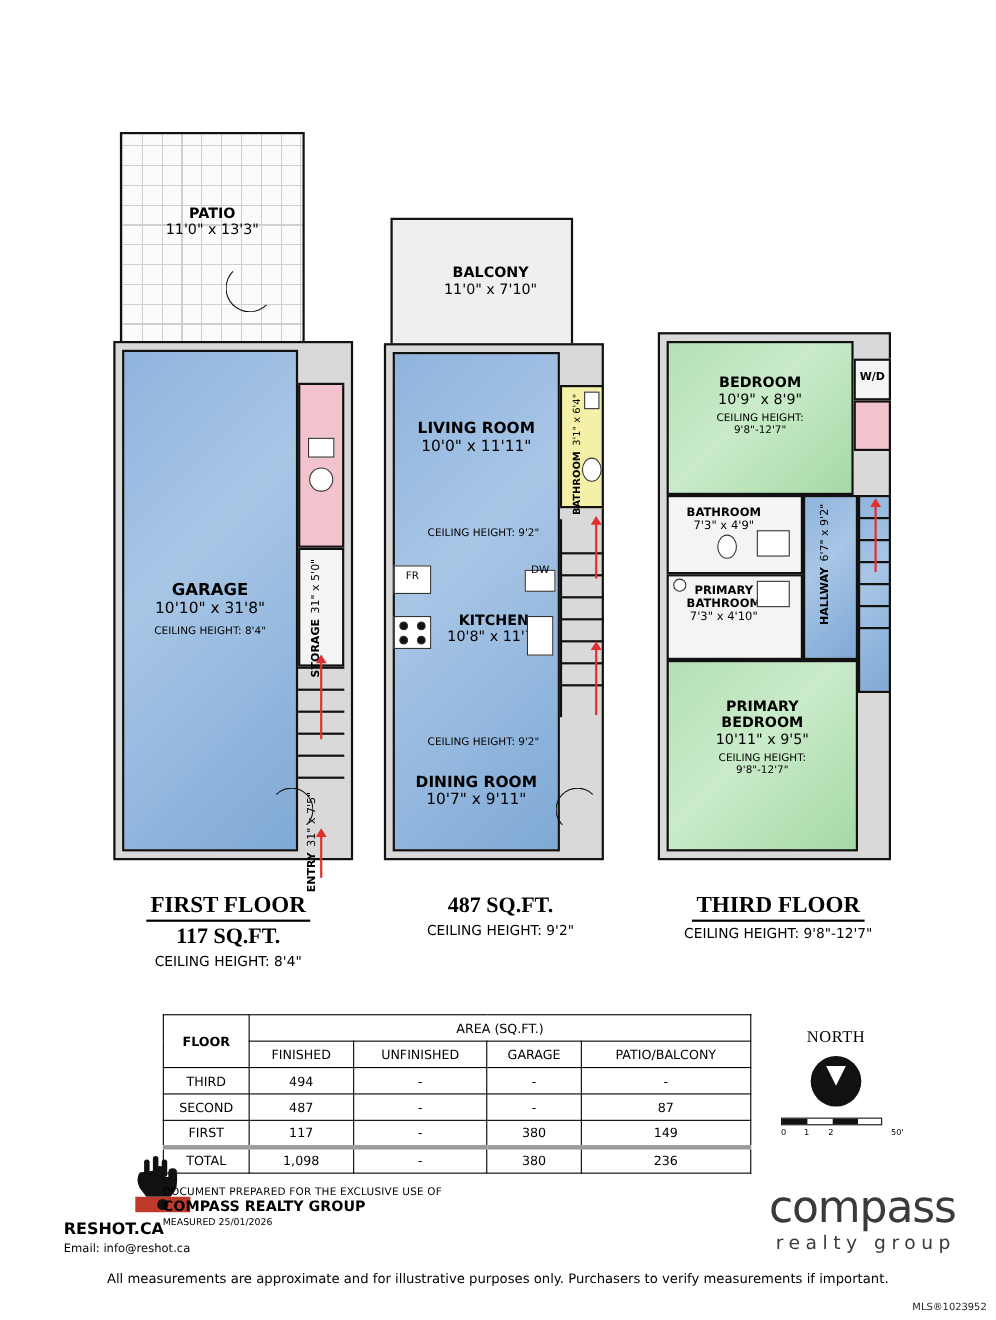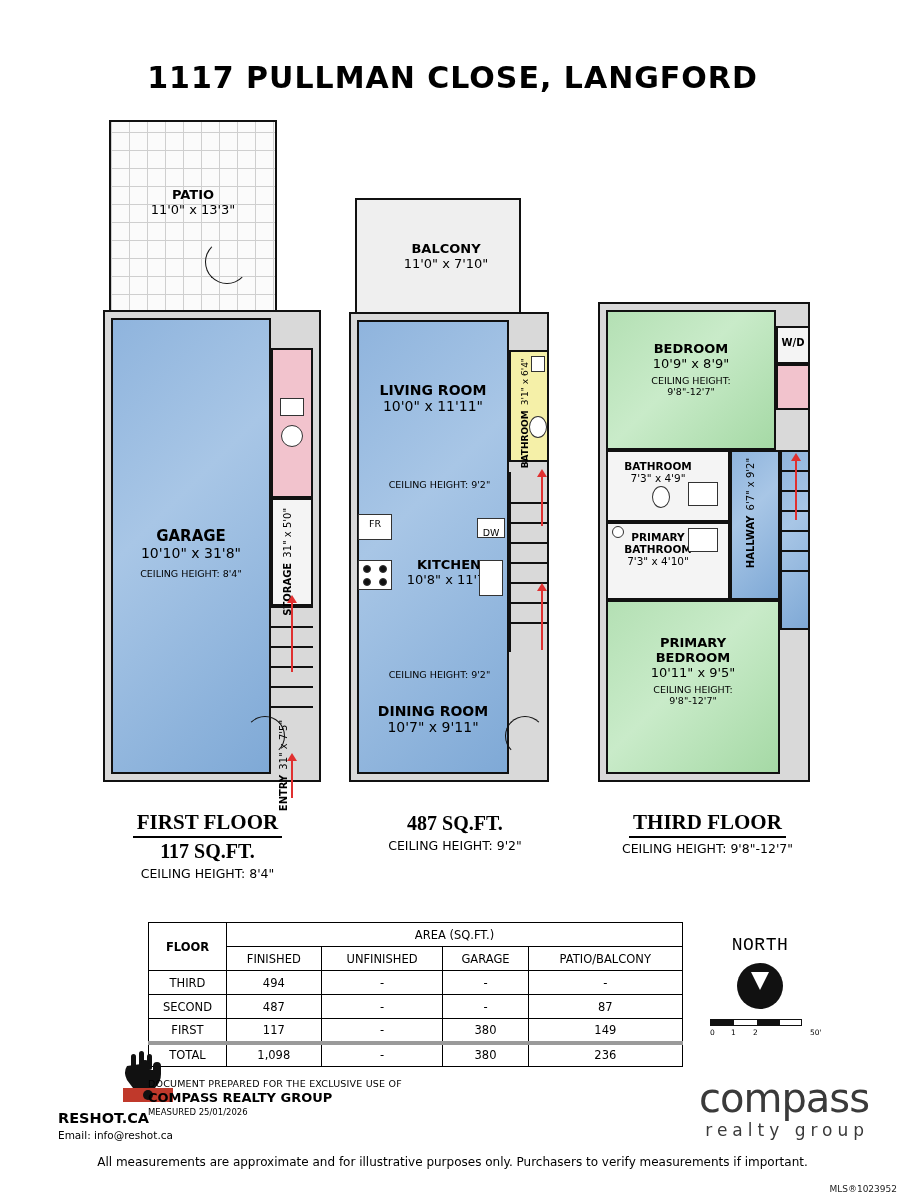--- a/index.html
+++ b/index.html
@@ -107,21 +107,21 @@
     text-align:center;
     padding:3px 2px;
     height:24px;
   }
   #area-table .floor-head { width:78px; font-weight:bold;}
   #area-table td.floor-cell { font-weight:normal; text-align:center; }
   #area-table tr.total-row td { font-weight:normal; border-top:4px solid #9a9a9a; }
 
   
   #north-block { position:absolute; left:700px; top:935px; width:120px; text-align:center; }
-  #north-label { font-family:Liberation Mono, monospace; font-size:18px; letter-spacing:.5px;}
+  #north-label { font-family:Liberation Serif, serif; font-size:15px; letter-spacing:.5px;}
   .compass {
     margin:8px auto 0 auto;
     width:46px;height:46px;border-radius:50%;
     background:#111;position:relative;
   }
   .compass:after{
     content:"";position:absolute;left:50%;top:9px;transform:translateX(-50%);
     border-left:9px solid transparent;border-right:9px solid transparent;
     border-top:18px solid #fff;
   }
@@ -155,21 +155,20 @@
   .doorarc{ position:absolute; border:1.5px solid #111; border-radius:50%; }
 
   .fixture { position:absolute; border:1.5px solid #333; background:#fff;}
   .fixture.circle{ border-radius:50%; }
 </style>
 </head>
 <body>
 
 <div class="page">
 
-  <div id="title">1117 PULLMAN CLOSE, LANGFORD</div>
 
   <div class="floor-col" id="floor1">
 
     <div class="room patio" style="left:14px; top:0px; width:168px; height:195px;"></div>
     <div class="label" style="left:14px; top:68px; width:168px;">
       <div class="lname">PATIO</div>
       <div class="ldim">11'0" x 13'3"</div>
     </div>
 
     <div class="doorarc" style="left:110px; top:120px; width:44px; height:44px; border-color:#111; border-top-color:transparent; border-right-color:transparent; border-radius:50%;"></div>
@@ -251,21 +250,21 @@
     <div class="fixture circle" style="left:34px; top:445px; width:8px;height:8px;background:#111;"></div>
     <div class="fixture circle" style="left:18px; top:458px; width:8px;height:8px;background:#111;"></div>
     <div class="fixture circle" style="left:34px; top:458px; width:8px;height:8px;background:#111;"></div>
 
     <div class="label" style="left:34px; top:438px; width:140px;">
       <div class="lname" style="font-size:13px;">KITCHEN</div>
       <div class="ldim" style="font-size:13px;">10'8" x 11'7"</div>
     </div>
 
     <div class="fixture" style="left:132px; top:398px; width:28px; height:20px;"></div>
-    <div class="label lsmall" style="left:132px; top:408px; width:28px;">DW</div>
+    <div class="label lsmall" style="left:132px; top:394px; width:28px;">DW</div>
     <div class="fixture" style="left:134px; top:440px; width:24px; height:36px;"></div>
 
     <div class="stairline" style="left:164px;top:382px;width:40px;"></div>
     <div class="stairline" style="left:164px;top:402px;width:40px;"></div>
     <div class="stairline" style="left:164px;top:422px;width:40px;"></div>
     <div class="stairline" style="left:164px;top:442px;width:40px;"></div>
     <div class="stairline" style="left:164px;top:462px;width:40px;"></div>
     <div class="stairline" style="left:164px;top:482px;width:40px;"></div>
     <div class="stairline" style="left:164px;top:502px;width:40px;"></div>
     <div class="stairline-v" style="left:164px;top:352px;height:180px;"></div>

